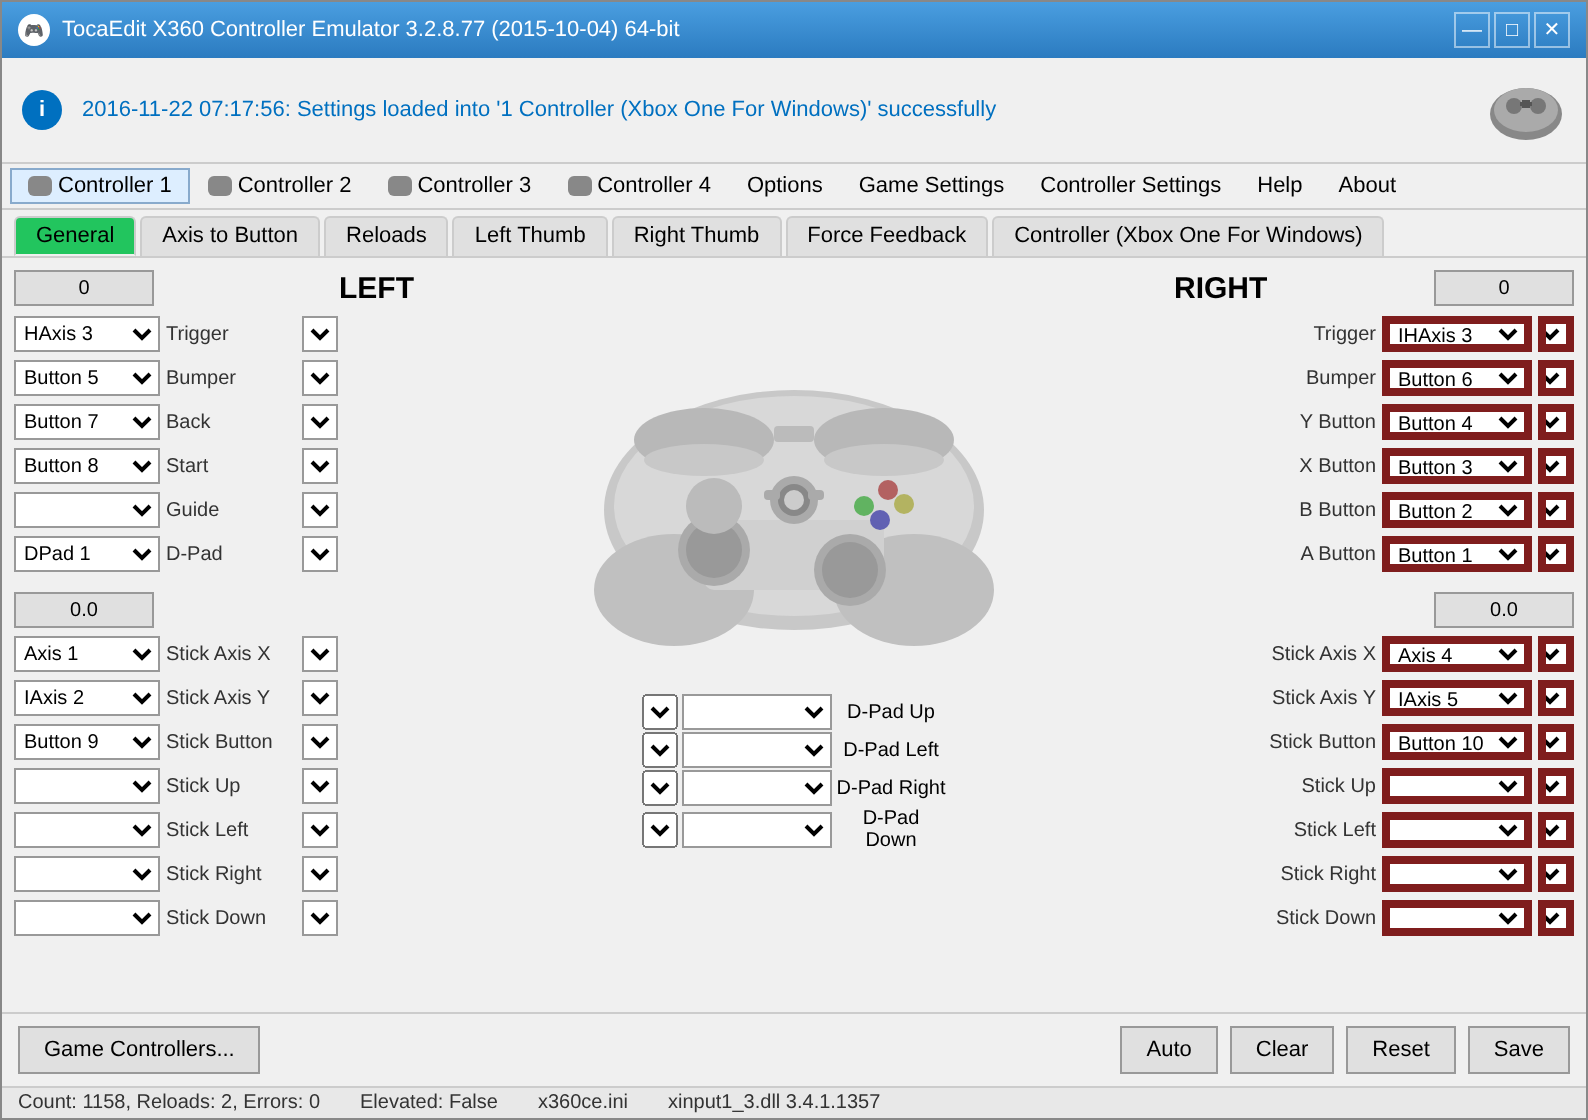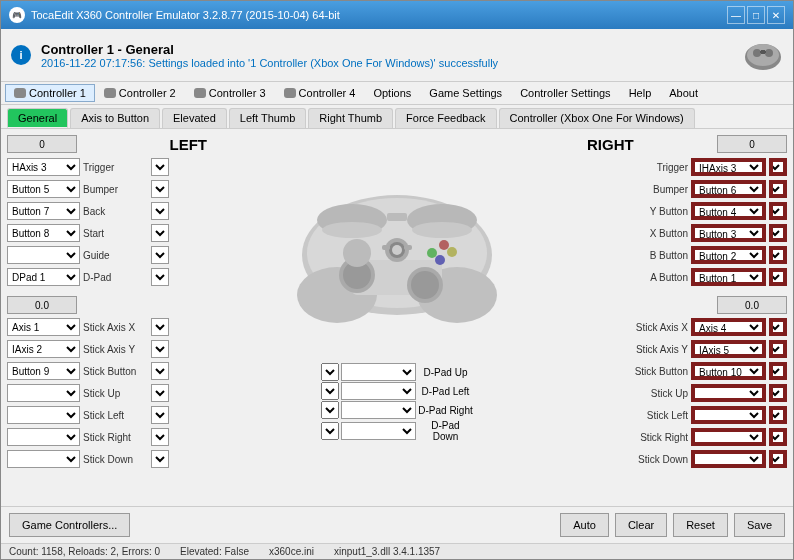--- a/index.html
+++ b/index.html
@@ -327,21 +327,20 @@
     <div class="title-bar-controls">
       <button class="title-btn">—</button>
       <button class="title-btn">□</button>
       <button class="title-btn close">✕</button>
     </div>
   </div>
 
   <div class="header">
     <div class="info-icon">i</div>
     <div style="flex:1">
-      <div class="header-title">Controller 1 - General</div>
       <div class="header-status">2016-11-22 07:17:56: Settings loaded into '1 Controller (Xbox One For Windows)' successfully</div>
     </div>
     <div class="header-icon">
       <svg viewBox="0 0 40 40" width="40" height="40">
         <ellipse cx="20" cy="22" rx="18" ry="13" fill="#888"></ellipse>
         <ellipse cx="20" cy="20" rx="16" ry="11" fill="#aaa"></ellipse>
         <circle cx="14" cy="18" r="4" fill="#777"></circle>
         <circle cx="26" cy="18" r="4" fill="#777"></circle>
         <rect x="17" y="16" width="6" height="2" fill="#555"></rect>
         <rect x="18" y="15" width="4" height="4" fill="#555"></rect>
@@ -384,21 +383,21 @@
   </div>
 
   <div class="tab-bar">
     <div class="tab active">
       <span>General</span>
     </div>
     <div class="tab">
       <span>Axis to Button</span>
     </div>
     <div class="tab">
-      <span>Elevated</span>
+      <span>Reloads</span>
     </div>
     <div class="tab">
       <span>Left Thumb</span>
     </div>
     <div class="tab">
       <span>Right Thumb</span>
     </div>
     <div class="tab">
       <span>Force Feedback</span>
     </div>
@@ -535,21 +534,21 @@
 
             <circle cx="120" cy="105" r="5" fill="#ccc"></circle>
 
             <rect x="105" y="100" width="8" height="5" rx="2" fill="#aaa"></rect>
             <rect x="127" y="100" width="8" height="5" rx="2" fill="#aaa"></rect>
 
             <rect x="110" y="68" width="20" height="8" rx="2" fill="#bbb"></rect>
           </svg>
         </div>
 
-        <div class="center-dpad" style="margin-top:18px">
+        <div class="center-dpad" style="margin-top:2px">
           <div class="center-dpad-row">
             <select class="small-select"><option>▼</option></select>
             <select class="center-dpad-select"><option></option></select>
             <span class="center-dpad-label">D-Pad Up</span>
           </div>
           <div class="center-dpad-row">
             <select class="small-select"><option>▼</option></select>
             <select class="center-dpad-select"><option></option></select>
             <span class="center-dpad-label">D-Pad Left</span>
           </div>

